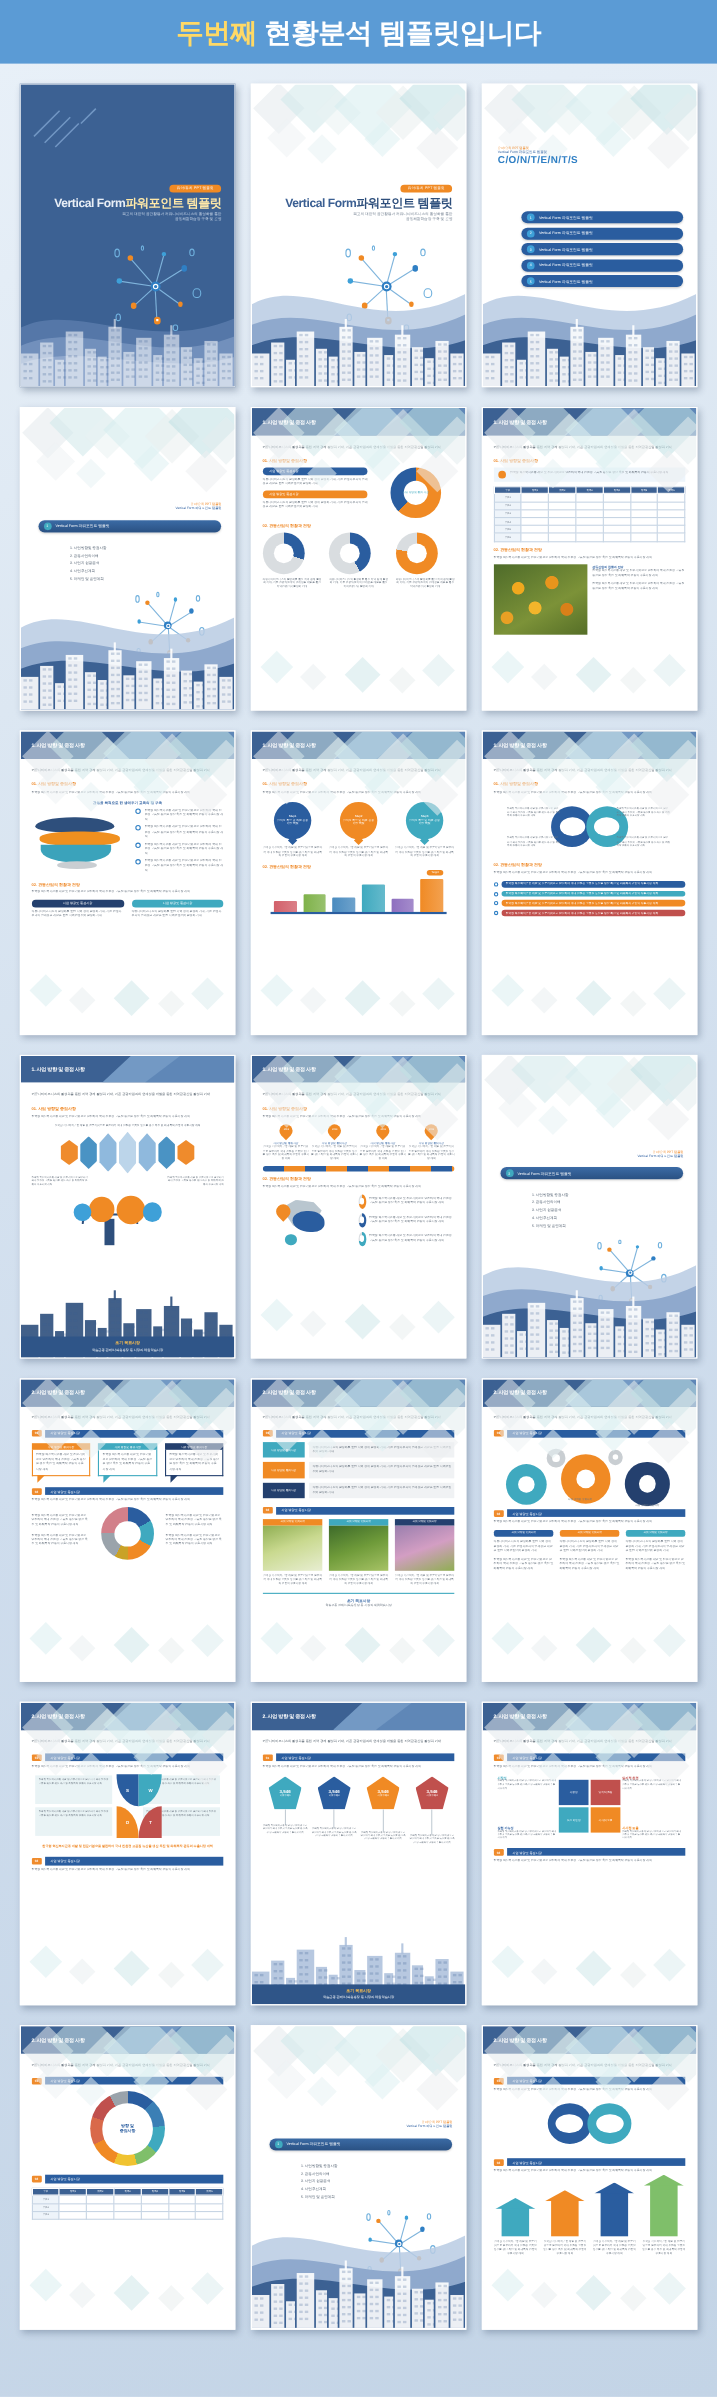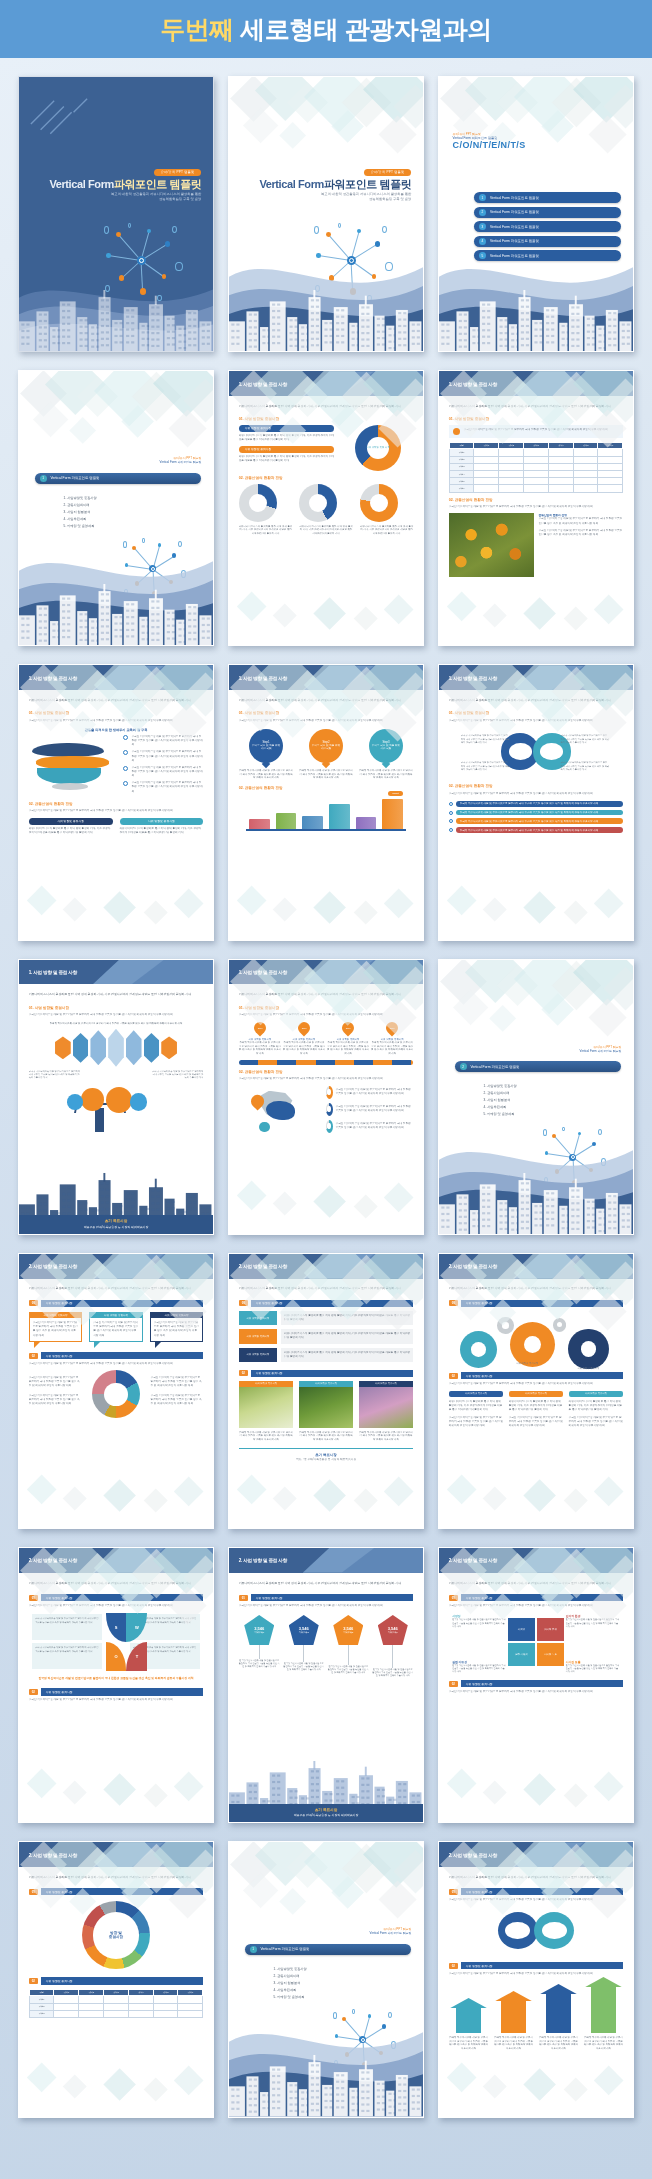--- a/index.html
+++ b/index.html
@@ -112,21 +112,21 @@
   .footer-band{position:absolute;bottom:0;left:0;width:100%;background:#2f5588;
      color:#fff;text-align:center;padding:4px 0 5px;}
   .footer-band .t{color:#ffc14d;font-size:3.6px;font-weight:bold;}
   .footer-band .s{font-size:2.9px;margin-top:1.5px;}
 </style>
 </head>
 <body>
 
 <div class="banner">
   <div class="banner-title">
-    <span class="hl">두번째</span><span> 세로형태 관광자원과의</span>
+    <span class="hl">두번째</span><span> 현황분석 템플릿입니다</span>
   </div>
 </div>
 
 <div class="showcase">
   <div class="grid" id="grid">
       <div class="slide dark">
   <svg style="position:absolute;left:4%;top:4%;width:40%;height:22%" viewBox="0 0 40 22">
     <g stroke="#7fa4d0" stroke-width=".7" opacity=".8">
       <line x1="2" y1="14" x2="14" y2="2"></line>
             <line x1="7" y1="17" x2="19" y2="5"></line>

